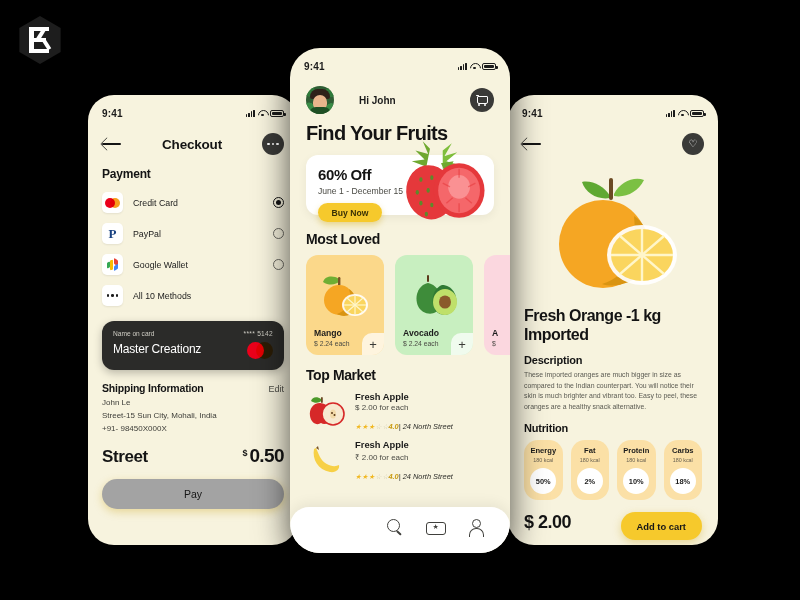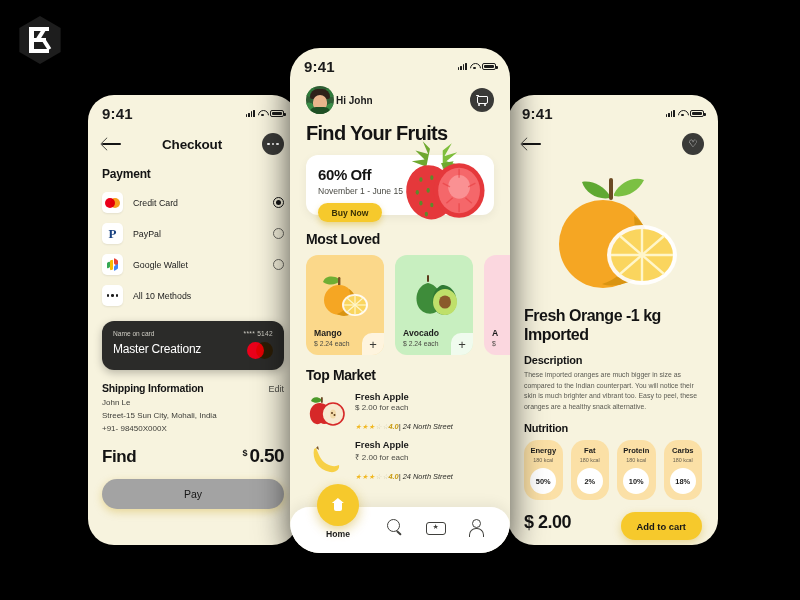--- a/index.html
+++ b/index.html
@@ -41,21 +41,21 @@
   .phone-right  { left: 508px; top: 95px;  width: 210px; height: 450px; border-radius: 26px;
                   box-shadow: 0 6px 24px rgba(0,0,0,.55); }
   .phone-center { left: 290px; top: 48px;  width: 220px; height: 505px; border-radius: 30px;
                   box-shadow: 0 10px 34px rgba(0,0,0,.7); z-index: 5; }
 
   
   .statusbar {
     height: 20px; display: flex; align-items: center; justify-content: space-between;
     padding: 0 14px; margin-top: 8px;
   }
-  .sb-time { font-size: 15px; font-weight: 700; color: #1b1b1b; letter-spacing: .2px; }
+  .sb-time { font-size: 10px; font-weight: 700; color: #1b1b1b; letter-spacing: .2px; }
   .sb-icons { display: flex; align-items: center; gap: 3px; }
   .sig { display: flex; align-items: flex-end; gap: 1px; height: 8px; }
   .sig i { display:block; width: 1.6px; background: #1b1b1b; border-radius: .5px; }
   .sig i:nth-child(1){height:3px;} .sig i:nth-child(2){height:4.5px;}
   .sig i:nth-child(3){height:6px;} .sig i:nth-child(4){height:7.5px;}
   .wifi { width: 9px; height: 8px; position: relative; }
   .wifi:before {
     content:""; position:absolute; left:0; top:1px; width:9px; height:9px;
     border: 1.6px solid #1b1b1b; border-radius: 50%;
     clip-path: polygon(0 0, 100% 0, 100% 48%, 0 48%);
@@ -153,21 +153,21 @@
   .av-face { position:absolute; left:7px; top:9px; width:14px; height:15px; background:#E9B58C; border-radius:7px 7px 6px 6px;}
   .av-hair { position:absolute; left:4px; top:3px; width:20px; height:10px; background:#2e2119; border-radius:10px 10px 3px 3px;}
   .av-leaf { position:absolute; inset:0; background:
       radial-gradient(circle at 12% 18%, #2f7a3a 0 16%, transparent 17%),
       radial-gradient(circle at 88% 22%, #2f7a3a 0 15%, transparent 16%),
       radial-gradient(circle at 10% 80%, #3a8c46 0 17%, transparent 18%),
       radial-gradient(circle at 90% 82%, #3a8c46 0 16%, transparent 17%),
       radial-gradient(circle at 50% 96%, #2f7a3a 0 14%, transparent 15%);
   }
   .av-body { position:absolute; left:3px; bottom:0; width:22px; height:7px; background:#1f4f24; border-radius:8px 8px 0 0;}
-  .hi-name { font-size: 10px; font-weight:600; color:#1b1b1b; margin-left: 2px; flex:1; }
+  .hi-name { font-size: 10px; font-weight:600; color:#1b1b1b; margin-left: 25px; flex:1; }
   .cart-btn {
     width: 24px; height: 24px; border-radius:50%; background:#3a3a38;
     display:flex; align-items:center; justify-content:center;
   }
   .cart-ic { width: 12px; height: 11px; position:relative; }
   .cart-ic:before {
     content:""; position:absolute; left:1px; top:1.6px; width:9px; height:6px;
     border:1.2px solid #fff; border-radius:1px 1px 2px 2px;
   }
   .cart-ic:after {
@@ -372,21 +372,21 @@
 
     <div class="ship-head">
       <span class="ship-title">Shipping Information</span>
       <span class="ship-edit">Edit</span>
     </div>
     <div class="ship-line">John Le</div>
     <div class="ship-line">Street-15 Sun City, Mohali, India</div>
     <div class="ship-line">+91- 98450X000X</div>
 
     <div class="total-row">
-      <span class="total-lbl">Find</span>
+      <span class="total-lbl">Street</span>
       <span class="total-cur">$</span>
       <span class="total-val">0.50</span>
     </div>
 
     <div class="btn-yellow">Pay</div>
   </div>
 
   <div class="phone phone-right">
     <div class="statusbar">
       <span class="sb-time">9:41</span>
@@ -492,21 +492,21 @@
               <i></i>
             </span>
           </span>
       </div>
     </div>
 
     <div class="hm-h1">Find Your Fruits</div>
 
     <div class="promo">
       <div class="promo-title">60% Off</div>
-      <div class="promo-sub">November 1 - June 15</div>
+      <div class="promo-sub">June 1 - December 15</div>
       <div class="btn-buy">Buy Now</div>
       <svg class="straw" viewBox="0 0 110 96" aria-hidden="true">
         <path d="M44 8 L36 0 L42 14 L28 10 L38 20 L24 22 L40 28 Z" fill="#6FA830"></path>
         <path d="M58 10 L68 2 L60 16 L74 12 L62 22 L76 26 L58 30 Z" fill="#7FBE3C"></path>
         <ellipse cx="44" cy="56" rx="26" ry="30" fill="#E5383B" transform="rotate(-12 44 56)"></ellipse>
         <g fill="#5D8A2A">
           <ellipse cx="34" cy="42" rx="1.8" ry="2.6"></ellipse>
             <ellipse cx="46" cy="40" rx="1.8" ry="2.6"></ellipse>
           <ellipse cx="56" cy="46" rx="1.8" ry="2.6"></ellipse>
             <ellipse cx="30" cy="56" rx="1.8" ry="2.6"></ellipse>
@@ -637,21 +637,15 @@
         </div>
       </div>
     </div>
 
     <div class="bottom-nav">
       <span style="width:48px"></span>
       <span class="nav-ic srch"></span>
       <span class="nav-ic tick"></span>
       <span class="nav-ic prof"></span>
     </div>
-    <div class="nav-home-wrap">
-      <div class="nav-home-circle">
-        <span class="home-ic"></span>
-      </div>
-      <div class="nav-home-lbl">Home</div>
-    </div>
   </div>
 
 </div>
 
 </body></html>

